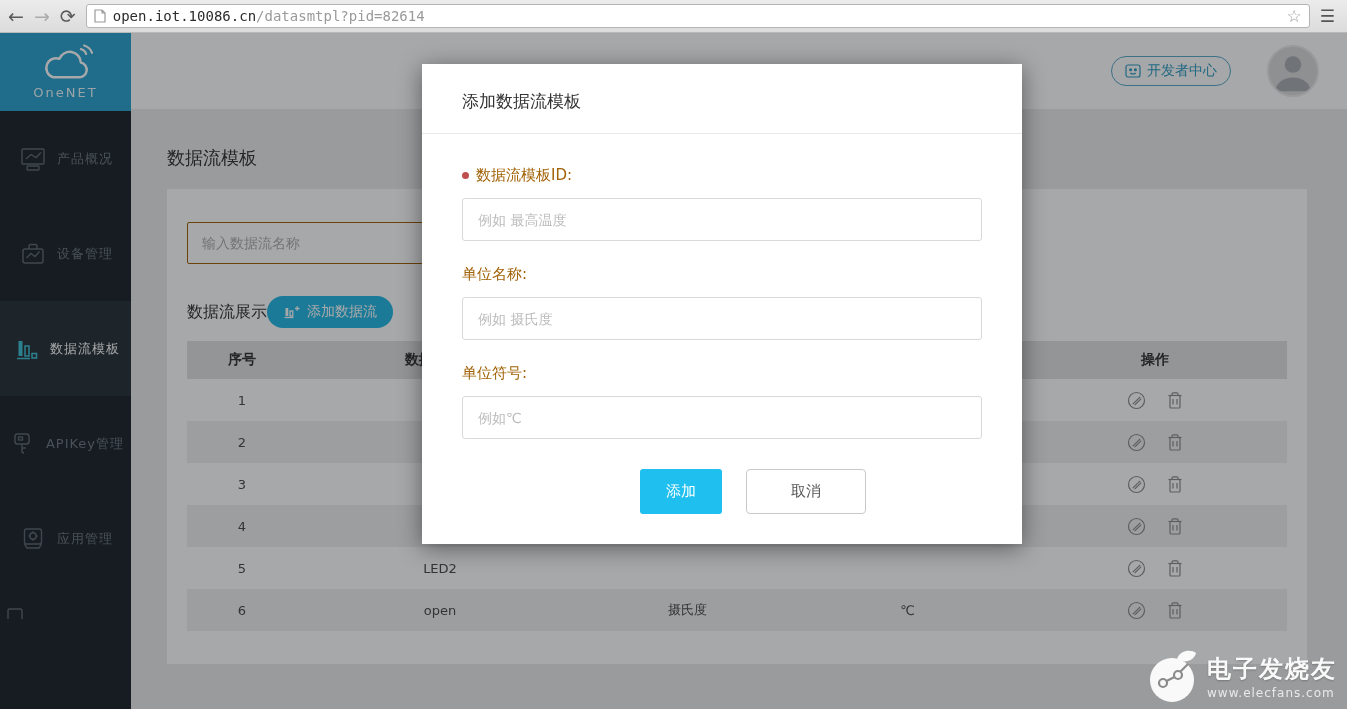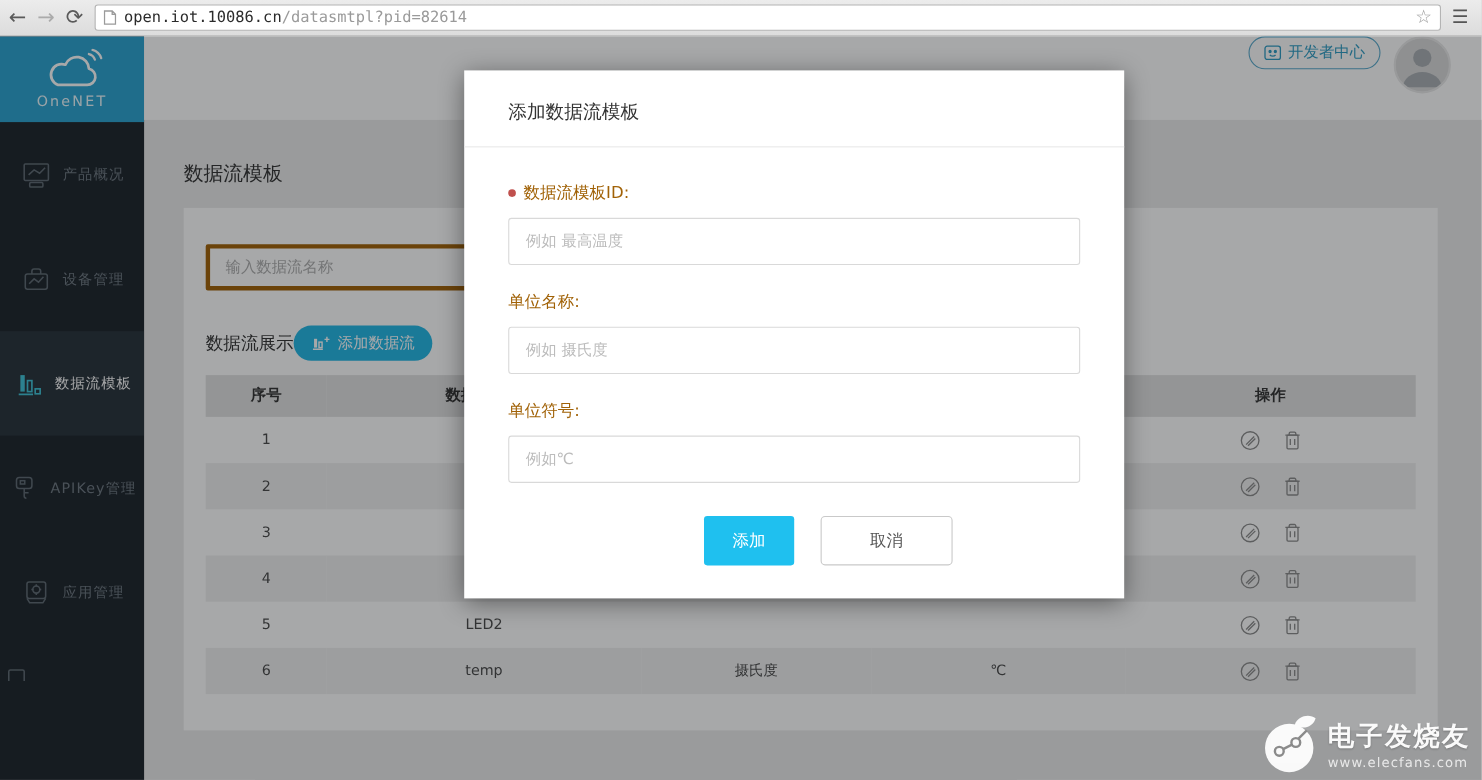--- a/index.html
+++ b/index.html
@@ -29,29 +29,29 @@
   .side-item { height:95px; display:flex; flex-direction:row; align-items:center; justify-content:center; gap:9px;
                color:#6e7880; cursor:pointer; }
   .side-item svg { stroke:#5f6a72; }
   .side-item .lbl { font-size:13px; letter-spacing:1px; }
   .side-item.active { background:#28323a; color:#fdfdfd; }
   .side-item.active svg { stroke:#3fc2d6; }
   .side-item.partial { height:24px; justify-content:flex-start; margin-top:10px;}
 
   
   .main { flex:1; display:flex; flex-direction:column; min-width:0; }
-  .topbar { height:76px; background:#fff; display:flex; align-items:flex-start; justify-content:flex-end; gap:12px; padding-right:28px; flex:none;}
+  .topbar { height:76px; background:#fff; display:flex; align-items:center; justify-content:flex-end; gap:36px; padding-right:28px; flex:none;}
   .dev-pill { display:flex; align-items:center; gap:6px; border:1px solid #58a9cc; color:#2e9cc4;
               border-radius:15px; padding:5px 13px; font-size:14px; cursor:pointer; background:#fdfdfd;}
   .avatar { width:52px; height:52px; border-radius:50%; overflow:hidden; background:#dcdcdc; border:2px solid #e9e9e9;}
 
   .content { flex:1; padding:0 40px 0 36px; overflow:hidden; }
   .page-title { font-size:18px; color:#333; margin:37px 0 19px 0; }
   .card { background:#fff; padding:33px 20px 20px 20px; min-height:475px; }
-  .search-input { width:380px; height:42px; border:4px solid #a16207; border-radius:2px; padding:0 14px;
+  .search-input { width:380px; height:42px; border:1px solid #a16207; border-radius:2px; padding:0 14px;
                   font-size:14px; color:#333; font-family:inherit; }
   .search-input::placeholder { color:#aeaeae; }
   .section-row { display:flex; align-items:center; justify-content:flex-start; margin-top:32px; }
   .section-title { font-size:16px; color:#333; }
   .add-stream-btn { display:flex; align-items:center; gap:7px; background:#23b7e5; border:none; color:#fff;
                     font-size:14px; border-radius:16px; padding:7px 16px; cursor:pointer; font-family:inherit;}
 
   table { width:100%; border-collapse:collapse; margin-top:13px; font-size:13px; }
   thead th { background:#e2e2e2; height:38px; font-weight:bold; color:#333; font-size:14px;}
   tbody td { height:42px; text-align:center; color:#4a4a4a; }
@@ -351,21 +351,21 @@
                         <rect x="4" y="4.5" width="10" height="12.5" rx="1"></rect>
                         <line x1="7" y1="8" x2="7" y2="13.5"></line>
                         <line x1="11" y1="8" x2="11" y2="13.5"></line>
                       </svg>
                     </span>
                   </span>
                 </td>
               </tr>
               <tr>
                 <td>6</td>
-                <td>temp</td>
+                <td>open</td>
                 <td>摄氏度</td>
                 <td>℃</td>
                 <td>
                   <span class="row-actions">
                     <span class="act">
                       <svg width="19" height="19" viewBox="0 0 19 19" fill="none" stroke-width="1.2">
                         <circle cx="9.5" cy="9.5" r="8"></circle>
                         <line x1="5.8" y1="13.2" x2="13.2" y2="5.8"></line>
                         <line x1="7.6" y1="14.2" x2="14.2" y2="7.6"></line>
                       </svg>

